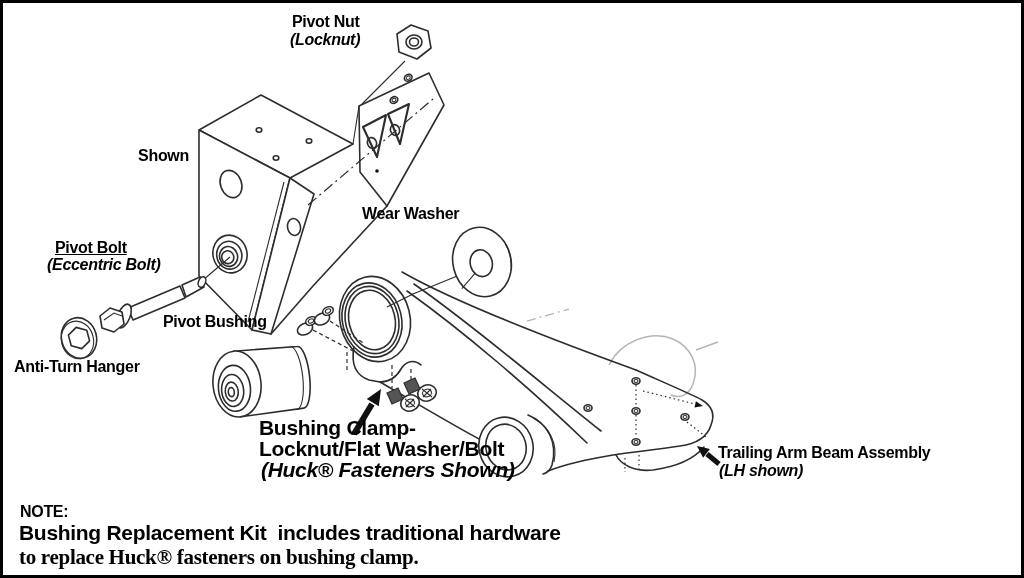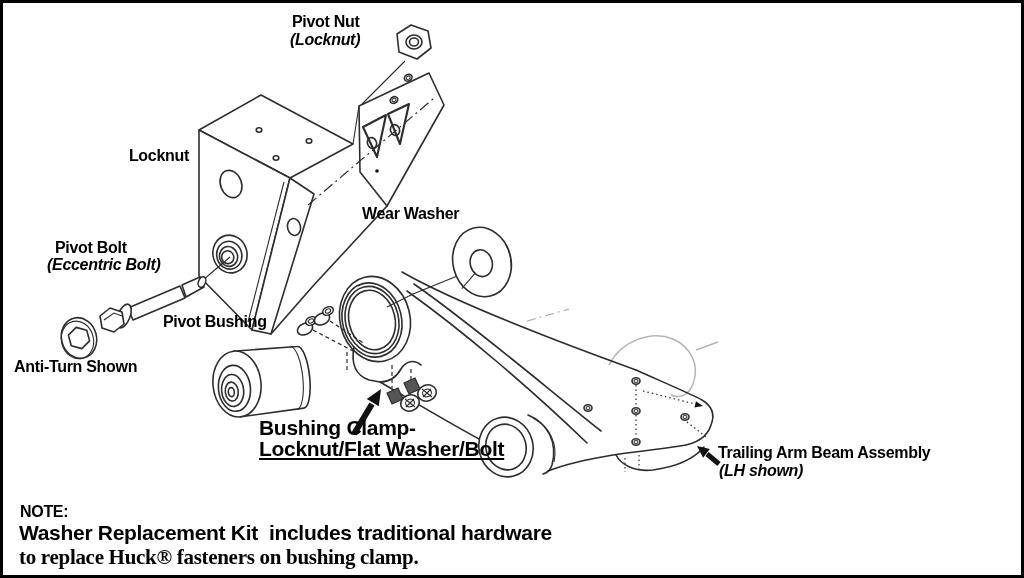--- a/index.html
+++ b/index.html
@@ -206,36 +206,37 @@
       <path d="M351,431 L369,401" stroke="#111" stroke-width="6" fill="none"></path>
       <path class="blk" d="M378,386 L375.8,403.3 L363.8,396.1 Z"></path>
       <path d="M716,461 L704,451" stroke="#111" stroke-width="5" fill="none"></path>
       <path class="blk" d="M694,443 L706.9,446 L700.1,454.7 Z"></path>
     </g>
   </svg>
 
   <span class="lbl" style="left:289px;top:10px;">Pivot Nut</span>
   <span class="lbl it" style="left:287px;top:28px;">(Locknut)</span>
 
-  <span class="lbl" style="left:30px;top:144px;width:156px;text-align:right;">Locknut</span>
-
-  <span class="lbl" style="left:52px;top:236px;">Pivot Bolt</span>
+  <span class="lbl" style="left:30px;top:144px;width:156px;text-align:right;">Shown</span>
+
+  <span class="lbl" style="left:52px;top:236px;text-decoration:underline;">Pivot Bolt</span>
   <span class="lbl it" style="left:44px;top:253px;">(Eccentric Bolt)</span>
 
-  <span class="lbl" style="left:11px;top:355px;">Anti-Turn Shown</span>
+  <span class="lbl" style="left:11px;top:355px;">Anti-Turn Hanger</span>
 
   <span class="lbl" style="left:160px;top:310px;">Pivot Bushing</span>
 
   <span class="lbl" style="left:359px;top:202px;">Wear Washer</span>
 
   <span class="lbl big" style="left:256px;top:416px;">Bushing Clamp-</span>
-  <span class="lbl big" style="left:256px;top:437px;text-decoration:underline;">Locknut/Flat Washer/Bolt</span>
+  <span class="lbl big" style="left:256px;top:437px;">Locknut/Flat Washer/Bolt</span>
+  <span class="lbl big it" style="left:258px;top:458px;">(Huck® Fasteners Shown)</span>
 
   <span class="lbl" style="left:715px;top:441px;">Trailing Arm Beam Assembly</span>
   <span class="lbl it" style="left:716px;top:459px;">(LH shown)</span>
 
   <div>
     <span class="lbl" style="left:17px;top:500px;">NOTE:</span>
-    <span class="lbl big" style="left:16px;top:521px;">Washer Replacement Kit  includes traditional hardware</span>
+    <span class="lbl big" style="left:16px;top:521px;">Bushing Replacement Kit  includes traditional hardware</span>
     <span class="lbl big" style="left:16px;top:545px;font-family:Liberation Serif, serif;">to replace Huck® fasteners on bushing clamp.</span>
   </div>
 
 </div>
 
 </body></html>

